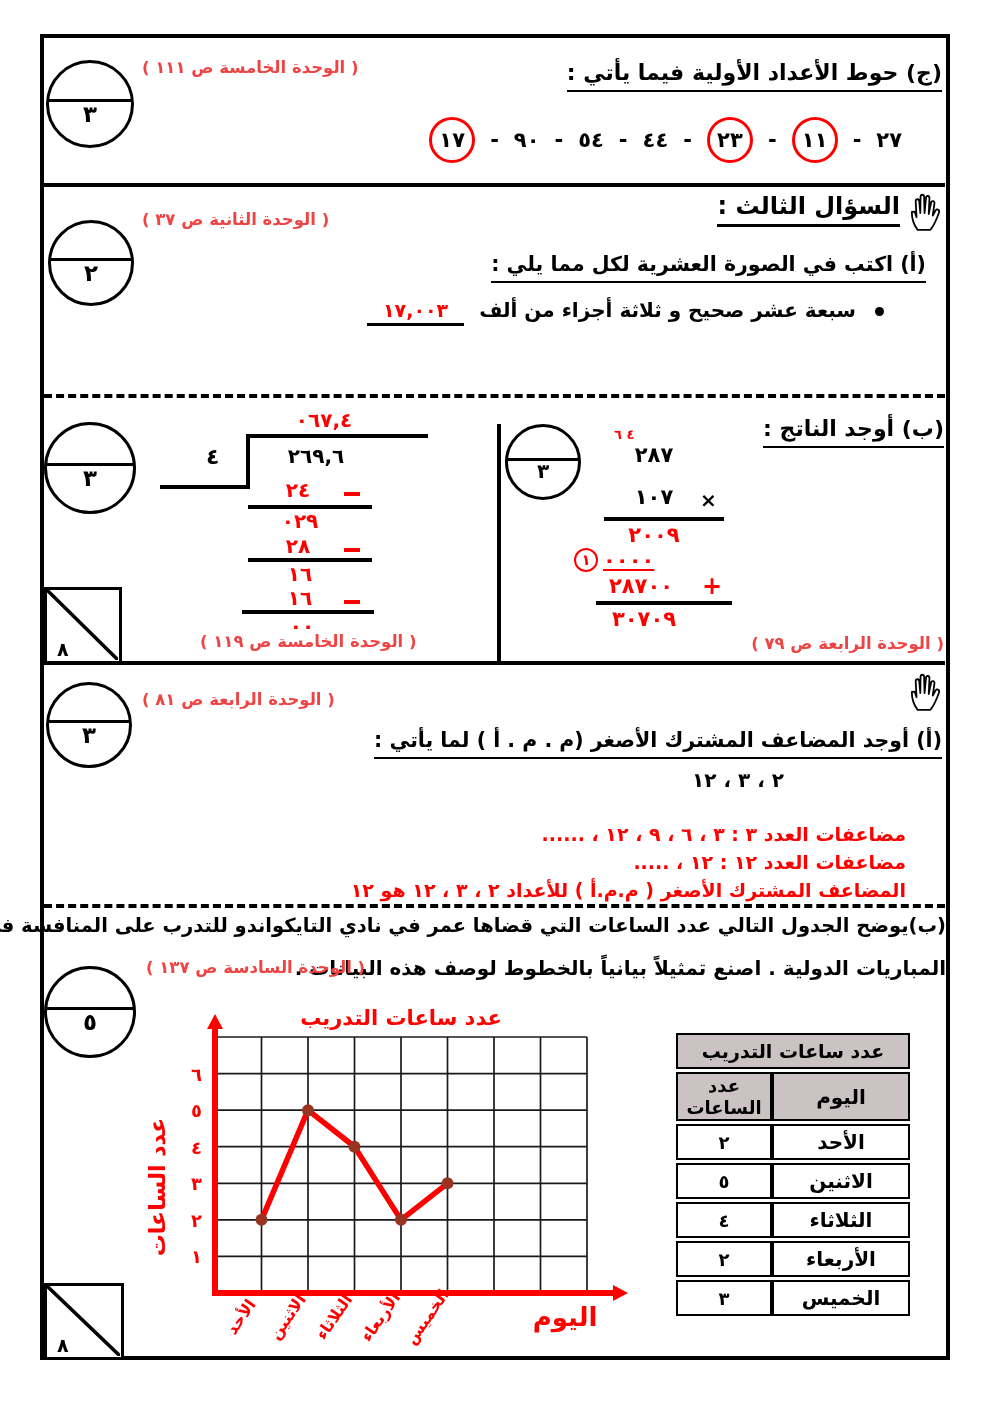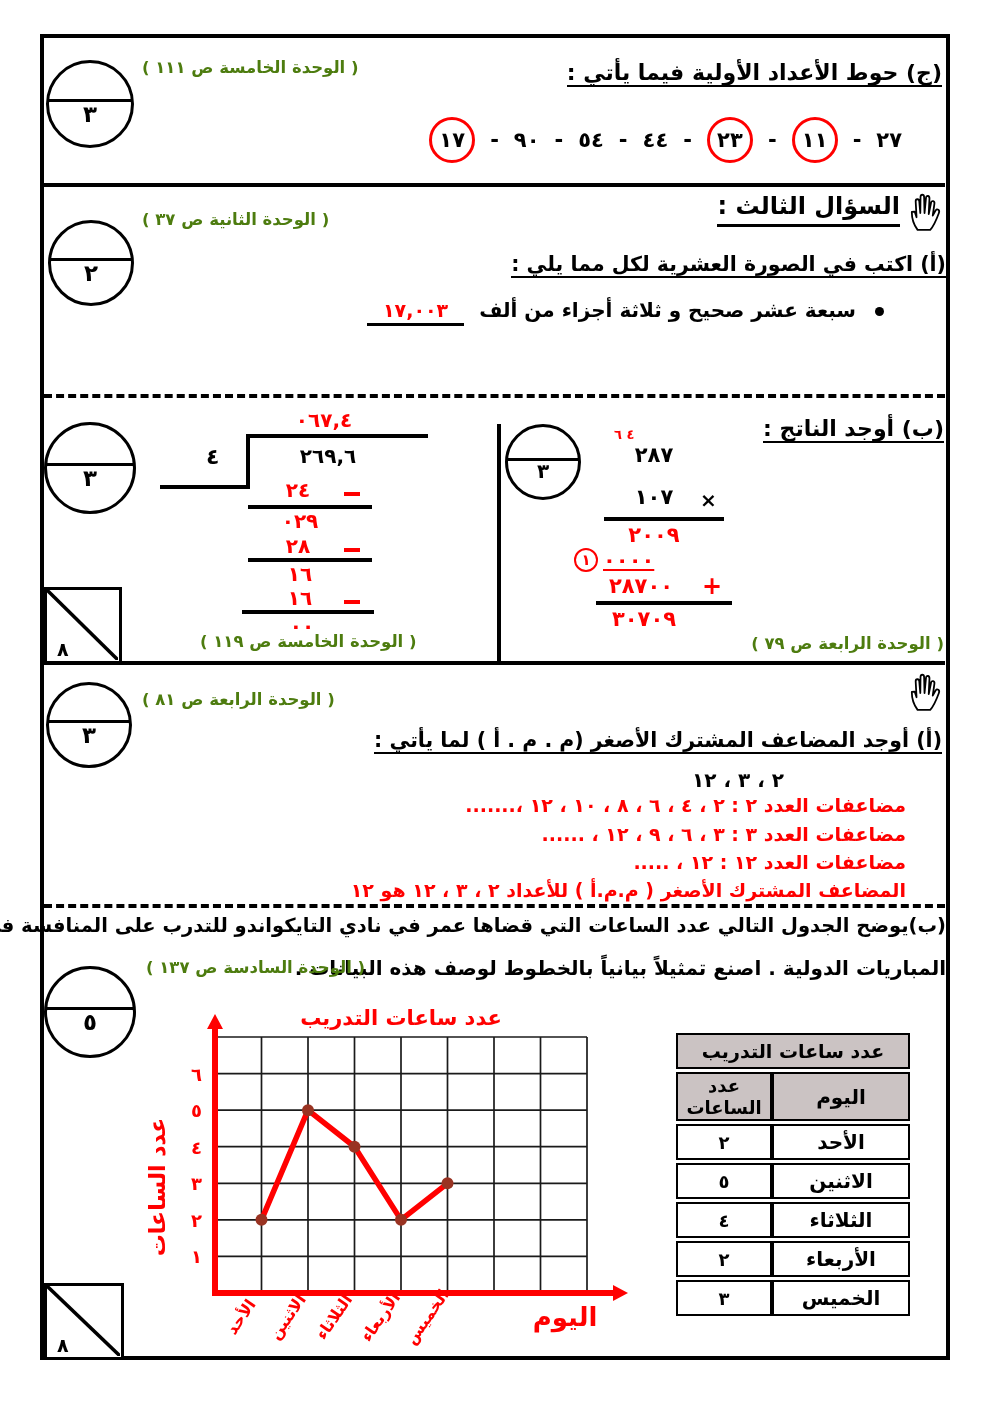--- a/index.html
+++ b/index.html
@@ -1,35 +1,35 @@
 <!DOCTYPE html>
 <html lang="ar"><head>
 <meta charset="utf-8">
 <style>
   html,body{margin:0;padding:0;background:#fff;}
   #screen{position:relative;width:992px;height:1403px;background:#fff;overflow:hidden;
           font-family:"DejaVu Sans","Liberation Sans",sans-serif;font-weight:bold;color:#000;}
   .abs{position:absolute;}
   .red{color:#ff0000;}
-  .green{color:#4d7c0f;font-size:16.5px;white-space:nowrap;}
+  .green{color:#ef4444;font-size:16.5px;white-space:nowrap;}
   .rtl{direction:rtl;}
   .nowrap{white-space:nowrap;}
   .num{direction:ltr;unicode-bidi:bidi-override;display:inline-block;}
   .frame{left:40px;top:34px;width:910px;height:1326px;border:4px solid #000;box-sizing:border-box;}
   .sep-solid{left:44px;width:901px;height:4px;background:#000;}
   .sep-dash{left:44px;width:901px;border-top:4px dashed #000;}
   .score{border:3.5px solid #000;border-radius:50%;background:#fff;box-sizing:border-box;}
   .score .line{position:absolute;left:0;right:0;top:44%;height:3px;background:#000;}
   .score .val{position:absolute;left:0;right:0;top:46%;text-align:center;font-size:23px;}
   .cbox{border:3.5px solid #000;background:#fff;box-sizing:border-box;z-index:6;}
   .cbox svg{position:absolute;left:0;top:0;}
   .cbox .val{position:absolute;left:10px;bottom:1px;font-size:19px;}
   .qtitle{font-size:24px;display:flex;align-items:flex-start;gap:8px;direction:rtl;}
   .qtitle .t{border-bottom:3px solid #000;padding-bottom:4px;white-space:nowrap;}
-  .subtitle{font-size:20.5px;border-bottom:2.5px solid #000;white-space:nowrap;direction:rtl;}
+  .subtitle{font-size:20.5px;border-bottom:2.5px solid #000;padding-bottom:5px;white-space:nowrap;direction:rtl;}
   .numrow{display:flex;direction:rtl;align-items:center;gap:15px;font-size:21px;}
   .numrow .circ{border:3.5px solid #ff0000;border-radius:50%;width:46px;height:46px;
                 display:flex;align-items:center;justify-content:center;box-sizing:border-box;}
   .bullet{direction:rtl;font-size:20px;white-space:nowrap;}
   .bullet .dot{display:inline-block;width:9px;height:9px;background:#000;border-radius:50%;margin-left:12px;vertical-align:middle;}
   .answer{color:#ff0000;border-bottom:3px solid #000;padding:0 16px 2px 16px;margin:0 8px;font-size:19px;}
   .dnum{font-size:20px;letter-spacing:7px;text-align:center;}
   .mnum{font-size:21px;text-align:center;}
   .hline{background:#000;height:4px;}
   .minusbar{width:16px;height:4px;background:#ff0000;}
@@ -91,39 +91,39 @@
           <path d="M9 36 C6 32 3.5 26 3.5 19 L6.2 18.6 8 24 7.2 9 Q7.1 7 8.8 6.9 Q10.4 6.8 10.6 8.8 L11.6 20 11.8 4.6 Q11.9 2.6 13.5 2.6 Q15.1 2.6 15.2 4.6 L15.6 20 17 5.6 Q17.2 3.6 18.8 3.8 Q20.3 4 20.3 6 L19.6 21 21.8 10.2 Q22.2 8.3 23.8 8.7 Q25.3 9.1 25 11 L23.4 22.5 26.2 17.5 Q27.2 15.8 28.7 16.8 Q30.1 17.8 29.2 20 C27 26 25 31.5 21 36 Z" fill="#fff" stroke="#000" stroke-width="1.7" stroke-linejoin="round"></path>
         </svg>
     </span>
     <span class="t">السؤال الثالث :</span>
   </div>
   <div class="abs green rtl" style="left:142px;top:210px;">( الوحدة الثانية ص ٣٧ )</div>
   <div class="abs score" style="left:48px;top:220px;width:86px;height:86px;">
     <div class="line"></div>
     <div class="val">٢</div>
   </div>
-  <div class="abs subtitle" style="right:46px;top:252px;">(أ) اكتب في الصورة العشرية لكل مما يلي :</div>
+  <div class="abs subtitle" style="right:66px;top:252px;">(أ) اكتب في الصورة العشرية لكل مما يلي :</div>
 
   <div class="abs bullet" style="right:108px;top:298px;">
     <span class="dot"></span>
     <span>سبعة عشر صحيح و ثلاثة أجزاء من ألف</span>
     <span class="answer num">١٧,٠٠٣</span>
   </div>
 
   <div class="abs score" style="left:44px;top:422px;width:92px;height:92px;">
     <div class="line"></div>
     <div class="val">٣</div>
   </div>
 
   <div class="abs dnum red num" style="left:268px;top:408px;width:112px;">٠٦٧,٤</div>
   <div class="abs hline" style="left:246px;top:434px;width:182px;"></div>
   <div class="abs" style="left:246px;top:434px;width:4px;height:55px;background:#000;"></div>
   <div class="abs hline" style="left:160px;top:485px;width:90px;"></div>
   <div class="abs" style="left:206px;top:444px;font-size:22px;">٤</div>
-  <div class="abs dnum num" style="left:272px;top:444px;width:112px;">٢٦٩,٦</div>
+  <div class="abs dnum num" style="left:260px;top:444px;width:112px;">٢٦٩,٦</div>
   <div class="abs dnum red num" style="left:262px;top:478px;width:72px;">٢٤</div>
   <div class="abs minusbar" style="left:344px;top:492px;"></div>
   <div class="abs hline" style="left:248px;top:505px;width:124px;"></div>
   <div class="abs dnum red num" style="left:258px;top:509px;width:84px;">٠٢٩</div>
   <div class="abs dnum red num" style="left:262px;top:534px;width:72px;">٢٨</div>
   <div class="abs minusbar" style="left:344px;top:548px;"></div>
   <div class="abs hline" style="left:248px;top:558px;width:124px;"></div>
   <div class="abs dnum red num" style="left:268px;top:562px;width:64px;">١٦</div>
   <div class="abs dnum red num" style="left:268px;top:586px;width:64px;">١٦</div>
   <div class="abs minusbar" style="left:344px;top:600px;"></div>
@@ -168,21 +168,20 @@
         </svg>
     </span>
   </div>
   <div class="abs green rtl" style="left:142px;top:690px;">( الوحدة الرابعة ص ٨١ )</div>
   <div class="abs score" style="left:46px;top:682px;width:86px;height:86px;">
     <div class="line"></div>
     <div class="val">٣</div>
   </div>
   <div class="abs subtitle" style="right:50px;top:728px;">(أ) أوجد المضاعف المشترك الأصغر (م . م . أ ) لما يأتي :</div>
   <div class="abs rtl nowrap" style="left:692px;top:768px;font-size:20px;">٢ ، ٣ ، ١٢</div>
-  <div class="abs workline" style="right:86px;top:794px;">مضاعفات العدد ٢ : ٢ ، ٤ ، ٦ ، ٨ ، ١٠ ، ١٢ ،.......</div>
   <div class="abs workline" style="right:86px;top:823px;">مضاعفات العدد ٣ : ٣ ، ٦ ، ٩ ، ١٢ ، ......</div>
   <div class="abs workline" style="right:86px;top:851px;">مضاعفات العدد ١٢ : ١٢ ، .....</div>
   <div class="abs workline" style="right:86px;top:879px;">المضاعف المشترك الأصغر ( م.م.أ ) للأعداد ٢ ، ٣ ، ١٢ هو ١٢</div>
 
   <div class="abs para" style="right:46px;top:914px;">(ب)يوضح الجدول التالي عدد الساعات التي قضاها عمر في نادي التايكواندو للتدرب على المنافسة في</div>
   <div class="abs para" style="right:46px;top:956px;font-size:20px;">المباريات الدولية . اصنع تمثيلاً بيانياً بالخطوط لوصف هذه البيانات .</div>
   <div class="abs green rtl" style="left:146px;top:958px;">( الوحدة السادسة ص ١٣٧ )</div>
   <div class="abs score" style="left:44px;top:966px;width:92px;height:92px;">
     <div class="line"></div>
     <div class="val">٥</div>

